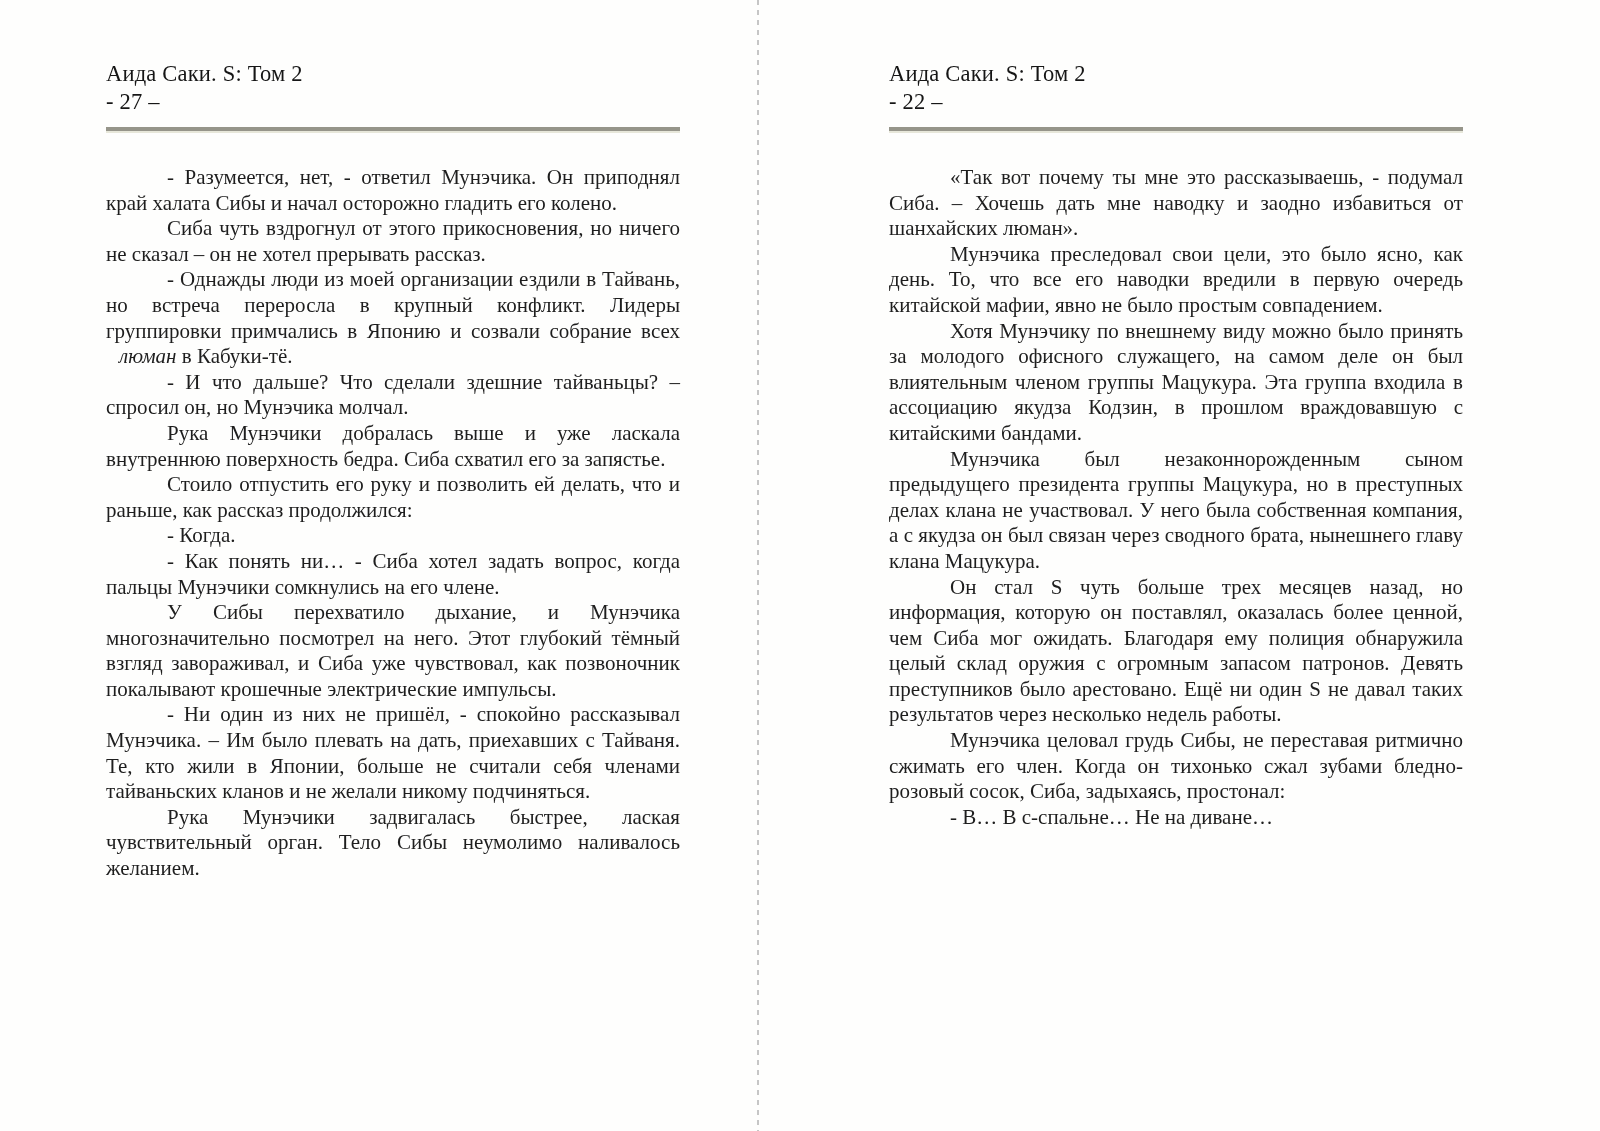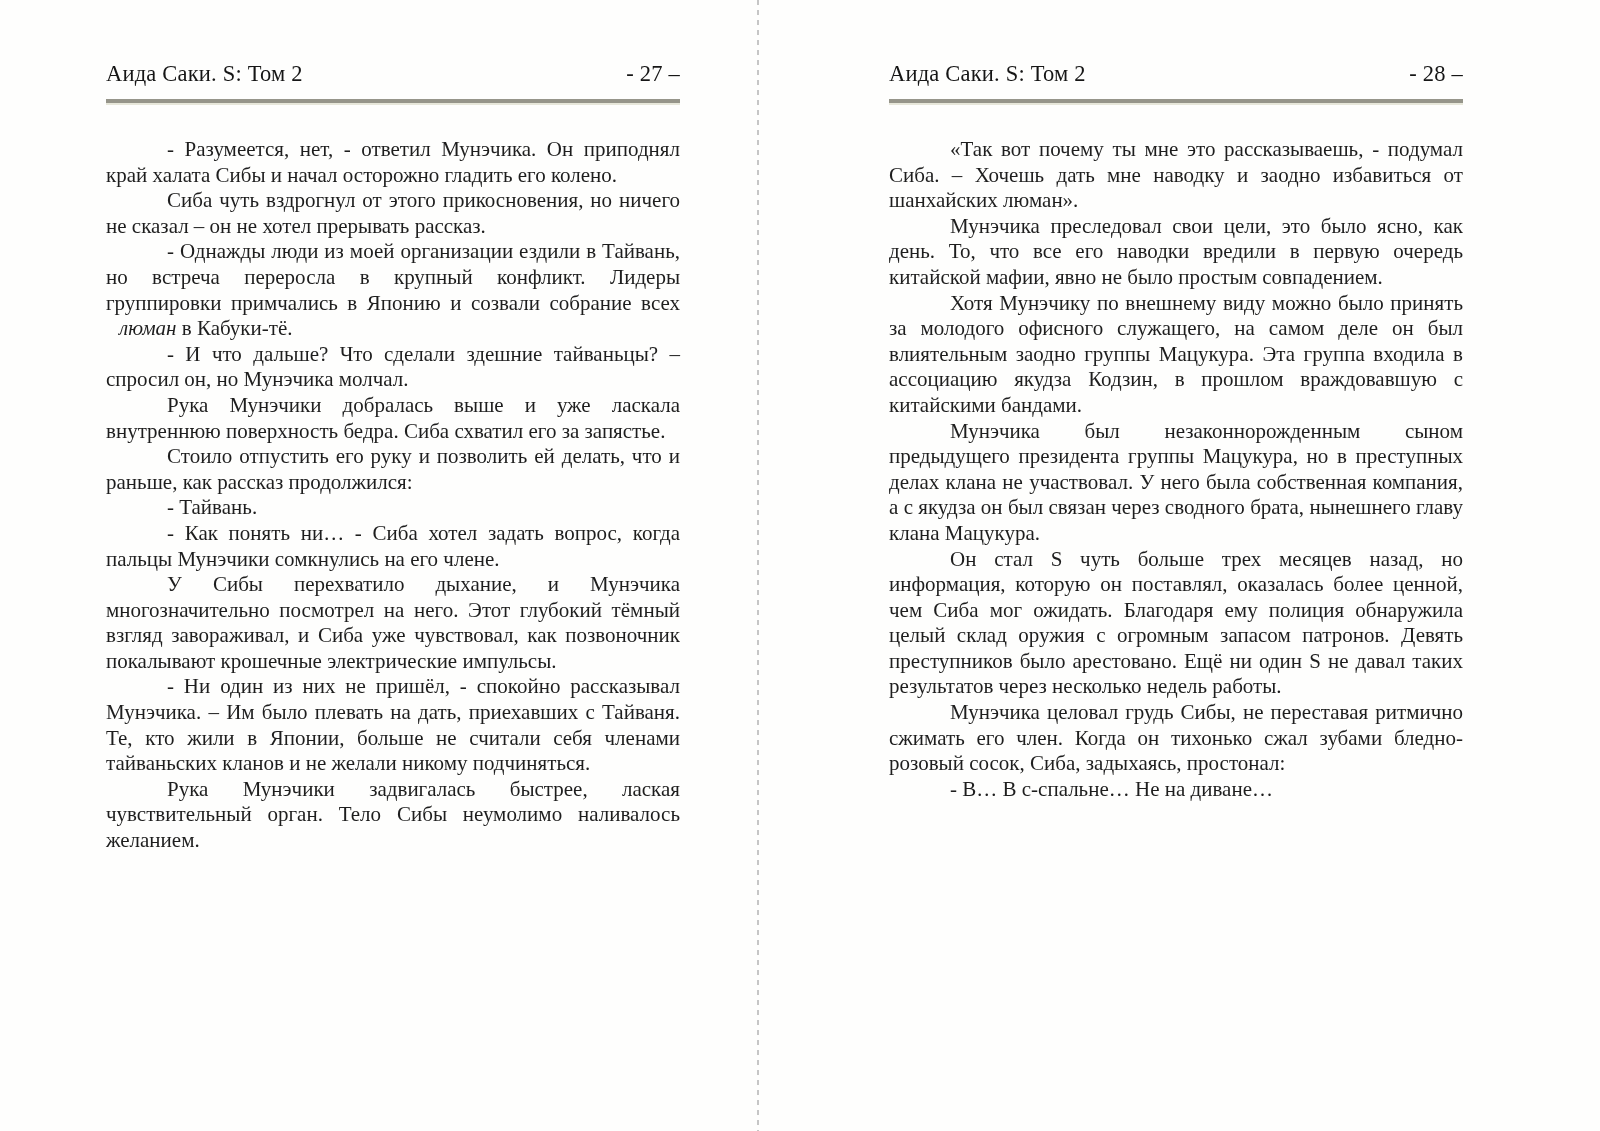--- a/index.html
+++ b/index.html
@@ -17,27 +17,27 @@
   }
   .page {
     position: absolute;
     top: 0;
     width: 574px;
   }
   .page.left  { left: 106px; }
   .page.right { left: 889px; }
   .page-header {
     display: flex;
-    justify-content: space-between;
     align-items: baseline;
     padding-top: 60px;
     font-size: 22.5px;
     line-height: 28px;
     letter-spacing: 0.2px;
     color: #161616;
+    flex-direction: column;
   }
   .header-rule {
     margin-top: 11px;
     height: 4px;
     background: #96958a;
     border-bottom: 2px solid #e7e7da;
   }
   .page-body {
     margin-top: 32px;
     font-size: 21px;
@@ -76,38 +76,38 @@
     <span>- 27 –</span>
   </div>
   <div class="header-rule"></div>
   <div class="page-body">
     <p>- Разумеется, нет, - ответил Мунэчика. Он приподнял край халата Сибы и начал осторожно гладить его колено.</p>
     <p>Сиба чуть вздрогнул от этого прикосновения, но ничего не сказал – он не хотел прерывать рассказ.</p>
     <p><span>- Однажды люди из моей организации ездили в Тайвань, но встреча переросла в крупный конфликт. Лидеры группировки примчались в Японию и созвали собрание всех </span><em>люман</em><span> в Кабуки-тё.</span></p>
     <p>- И что дальше? Что сделали здешние тайваньцы? – спросил он, но Мунэчика молчал.</p>
     <p>Рука Мунэчики добралась выше и уже ласкала внутреннюю поверхность бедра. Сиба схватил его за запястье.</p>
     <p>Стоило отпустить его руку и позволить ей делать, что и раньше, как рассказ продолжился:</p>
-    <p>- Тайвань.</p>
+    <p>- Когда.</p>
     <p>- Как понять ни… - Сиба хотел задать вопрос, когда пальцы Мунэчики сомкнулись на его члене.</p>
     <p>У Сибы перехватило дыхание, и Мунэчика многозначительно посмотрел на него. Этот глубокий тёмный взгляд завораживал, и Сиба уже чувствовал, как позвоночник покалывают крошечные электрические импульсы.</p>
     <p>- Ни один из них не пришёл, - спокойно рассказывал Мунэчика. – Им было плевать на дать, приехавших с Тайваня. Те, кто жили в Японии, больше не считали себя членами тайваньских кланов и не желали никому подчиняться.</p>
     <p>Рука Мунэчики задвигалась быстрее, лаская чувствительный орган. Тело Сибы неумолимо наливалось желанием.</p>
   </div>
 </div>
 
 <div class="page-divider"></div>
 
 <div class="page right">
   <div class="page-header">
     <span>Аида Саки. S: Том 2</span>
-    <span>- 28 –</span>
+    <span>- 22 –</span>
   </div>
   <div class="header-rule"></div>
   <div class="page-body">
     <p>«Так вот почему ты мне это рассказываешь, - подумал Сиба. – Хочешь дать мне наводку и заодно избавиться от шанхайских люман».</p>
     <p>Мунэчика преследовал свои цели, это было ясно, как день. То, что все его наводки вредили в первую очередь китайской мафии, явно не было простым совпадением.</p>
-    <p>Хотя Мунэчику по внешнему виду можно было принять за молодого офисного служащего, на самом деле он был влиятельным заодно группы Мацукура. Эта группа входила в ассоциацию якудза Кодзин, в прошлом враждовавшую с китайскими бандами.</p>
+    <p>Хотя Мунэчику по внешнему виду можно было принять за молодого офисного служащего, на самом деле он был влиятельным членом группы Мацукура. Эта группа входила в ассоциацию якудза Кодзин, в прошлом враждовавшую с китайскими бандами.</p>
     <p>Мунэчика был незаконнорожденным сыном предыдущего президента группы Мацукура, но в преступных делах клана не участвовал. У него была собственная компания, а с якудза он был связан через сводного брата, нынешнего главу клана Мацукура.</p>
     <p>Он стал S чуть больше трех месяцев назад, но информация, которую он поставлял, оказалась более ценной, чем Сиба мог ожидать. Благодаря ему полиция обнаружила целый склад оружия с огромным запасом патронов. Девять преступников было арестовано. Ещё ни один S не давал таких результатов через несколько недель работы.</p>
     <p>Мунэчика целовал грудь Сибы, не переставая ритмично сжимать его член. Когда он тихонько сжал зубами бледно-розовый сосок, Сиба, задыхаясь, простонал:</p>
     <p>- В… В с-спальне… Не на диване…</p>
   </div>
 </div>
 
 </body></html>

